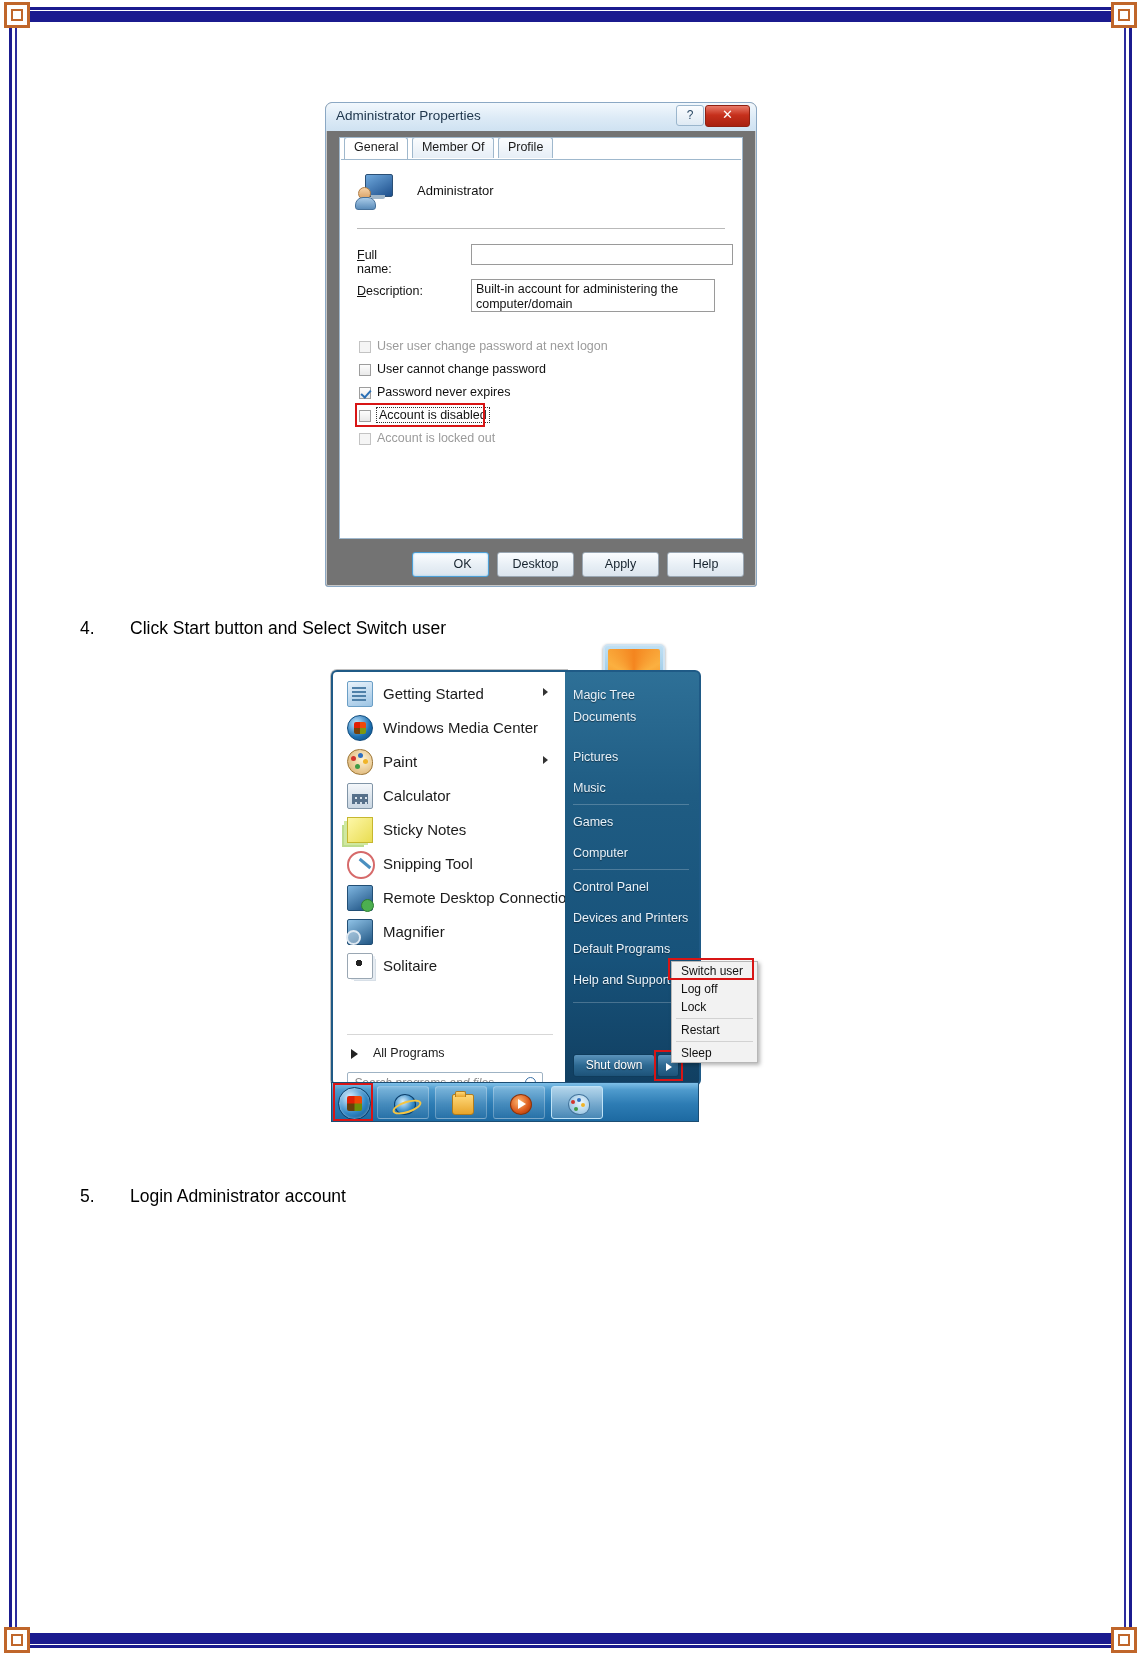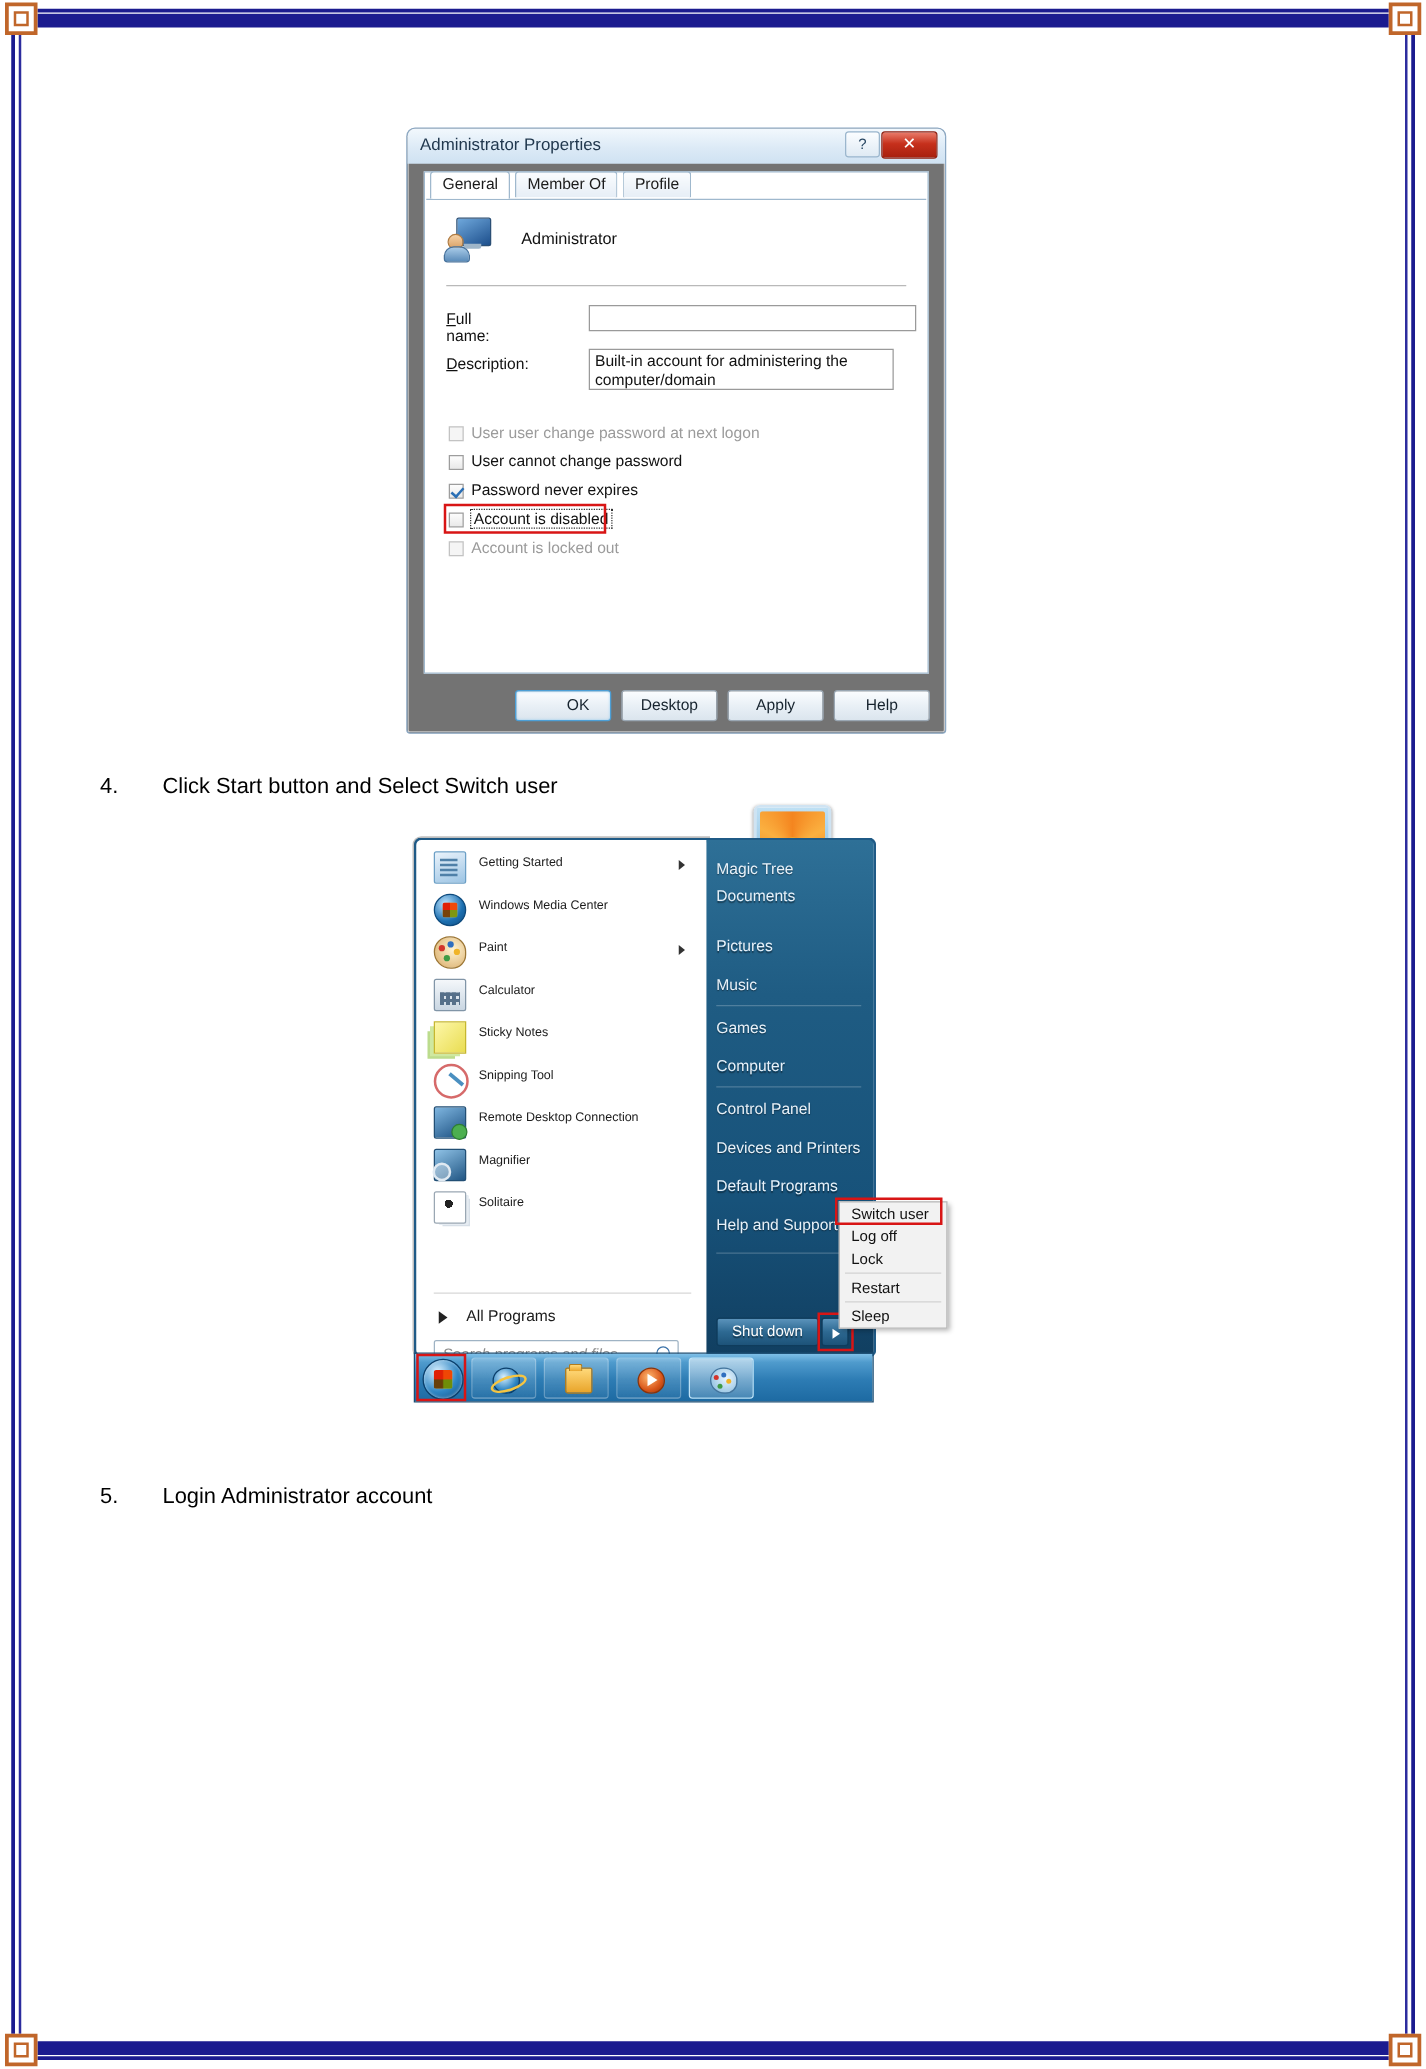--- a/index.html
+++ b/index.html
@@ -164,21 +164,21 @@
   .sm-avatar .flower{
     position:absolute;left:3px;top:3px;right:3px;bottom:3px;border-radius:2px;
     background:
       radial-gradient(circle at 50% 55%, #7a3d0a 0 7%, rgba(0,0,0,0) 8%),
       radial-gradient(circle at 50% 55%, #f0a22a 0 20%, rgba(0,0,0,0) 21%),
       conic-gradient(from 0deg at 50% 55%, #f4851f, #fbb040, #f4851f, #fbb040, #f4851f, #fbb040, #f4851f);
   }
 
   .prog-item{
     position:absolute;left:8px;width:215px;height:33px;
-    font-size:10px;color:#1b1b1b;
+    font-size:15px;color:#1b1b1b;
   }
   .prog-item .lbl{position:absolute;left:42px;top:9px;white-space:nowrap;}
   .prog-item .arrow{
     position:absolute;right:8px;top:12px;width:0;height:0;
     border-left:5px solid #333;border-top:4px solid transparent;border-bottom:4px solid transparent;
   }
   .pico{position:absolute;left:6px;top:5px;width:24px;height:24px;}
 
   .ico-gs{background:linear-gradient(160deg,#eaf3fb,#9cc4e4);border:1px solid #6b9fc6;border-radius:2px;}
   .ico-gs:after{content:"";position:absolute;left:4px;top:5px;width:14px;height:2px;

